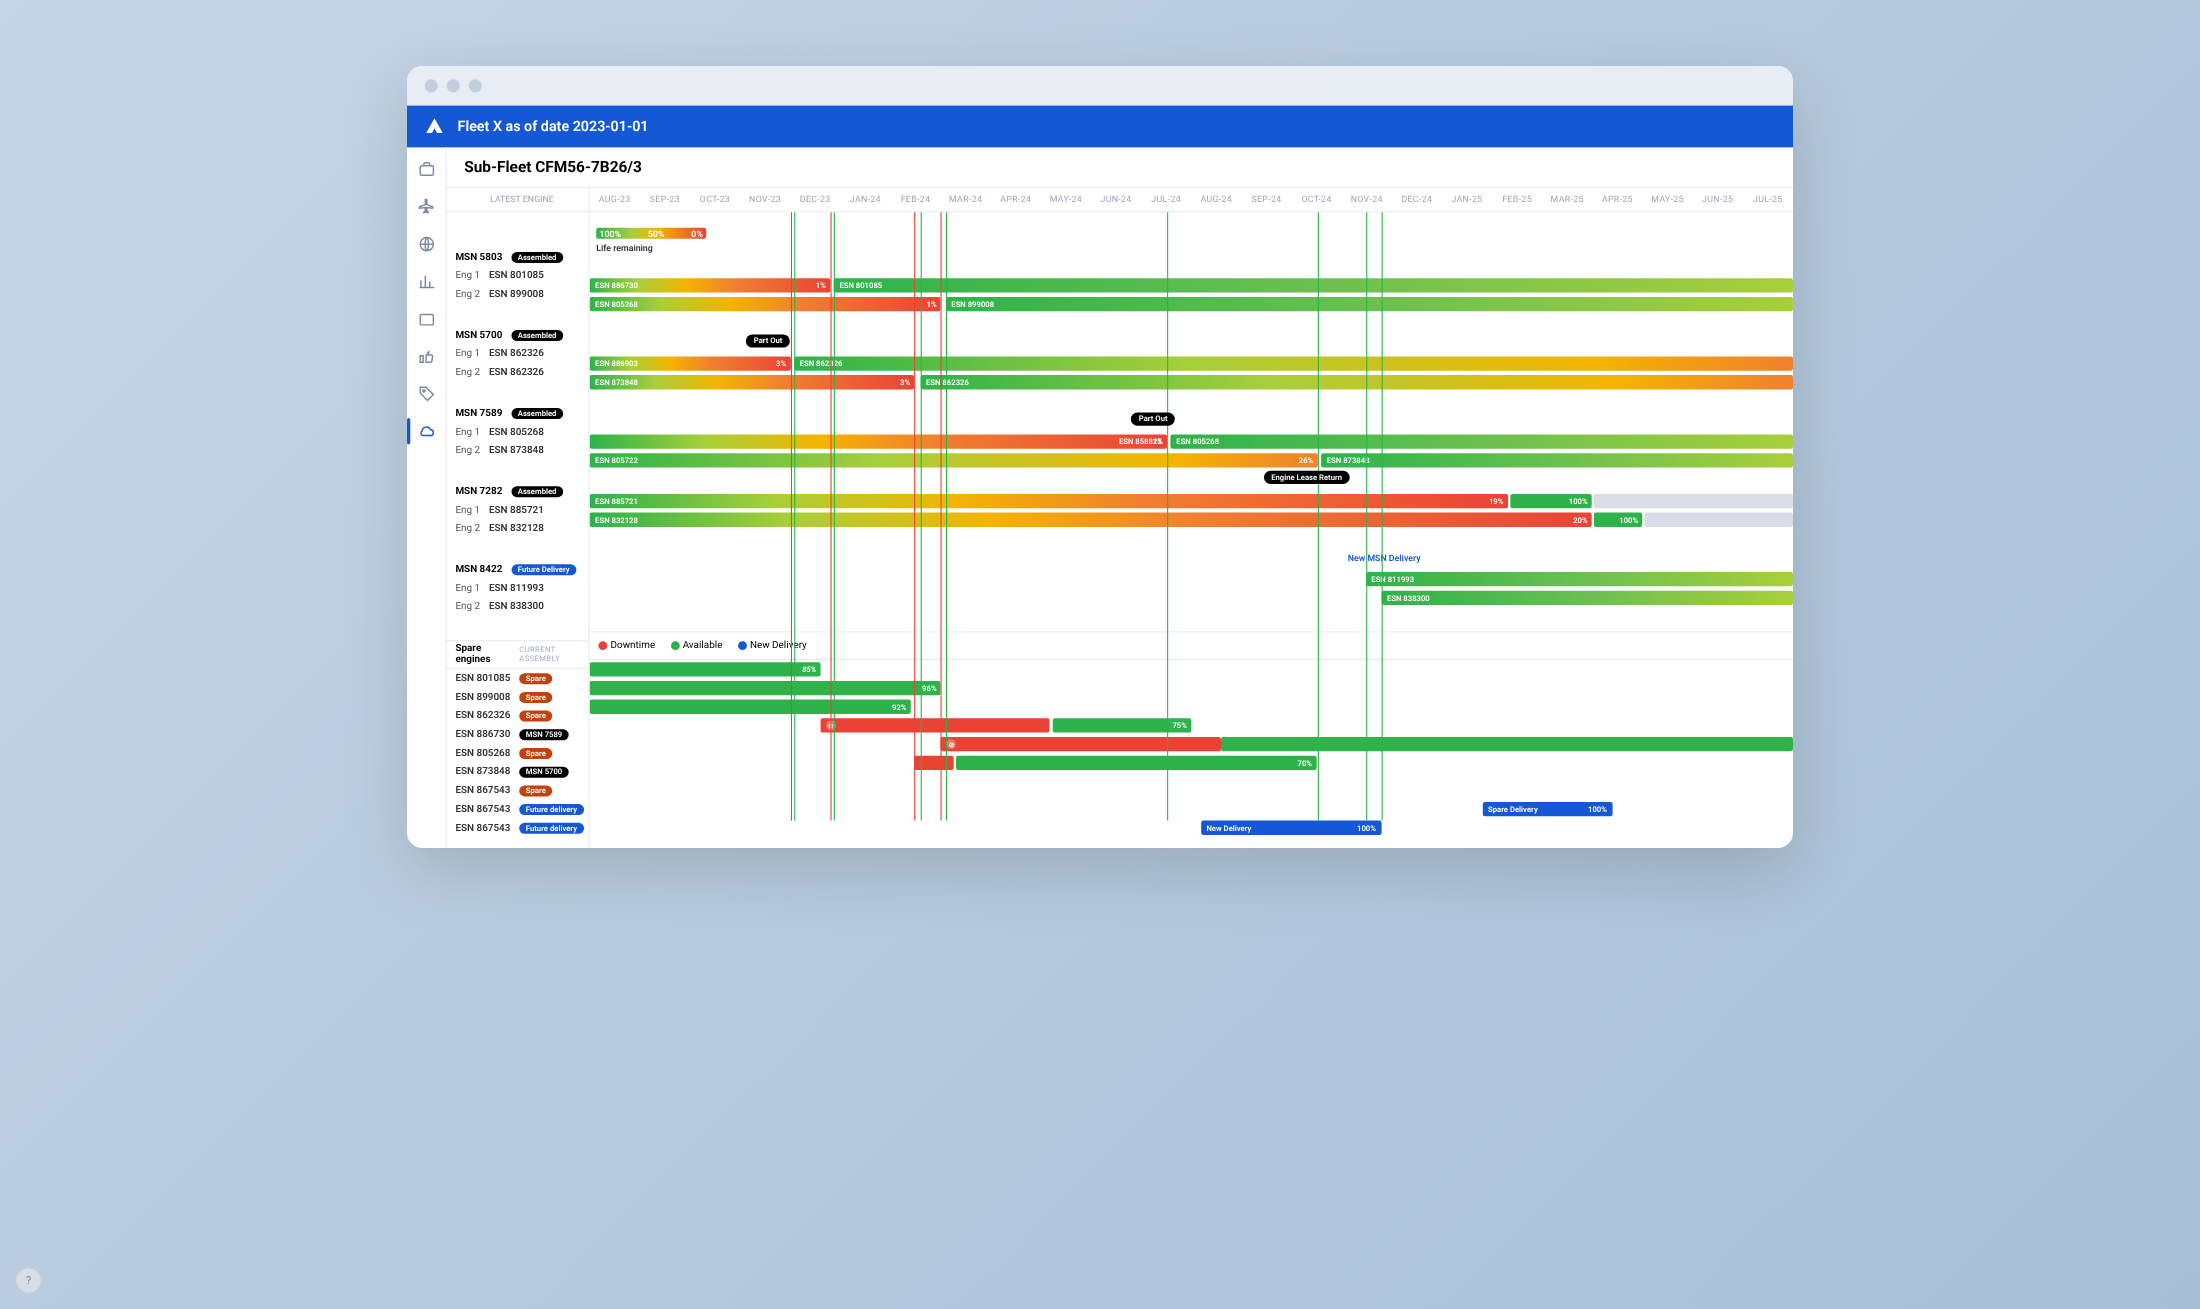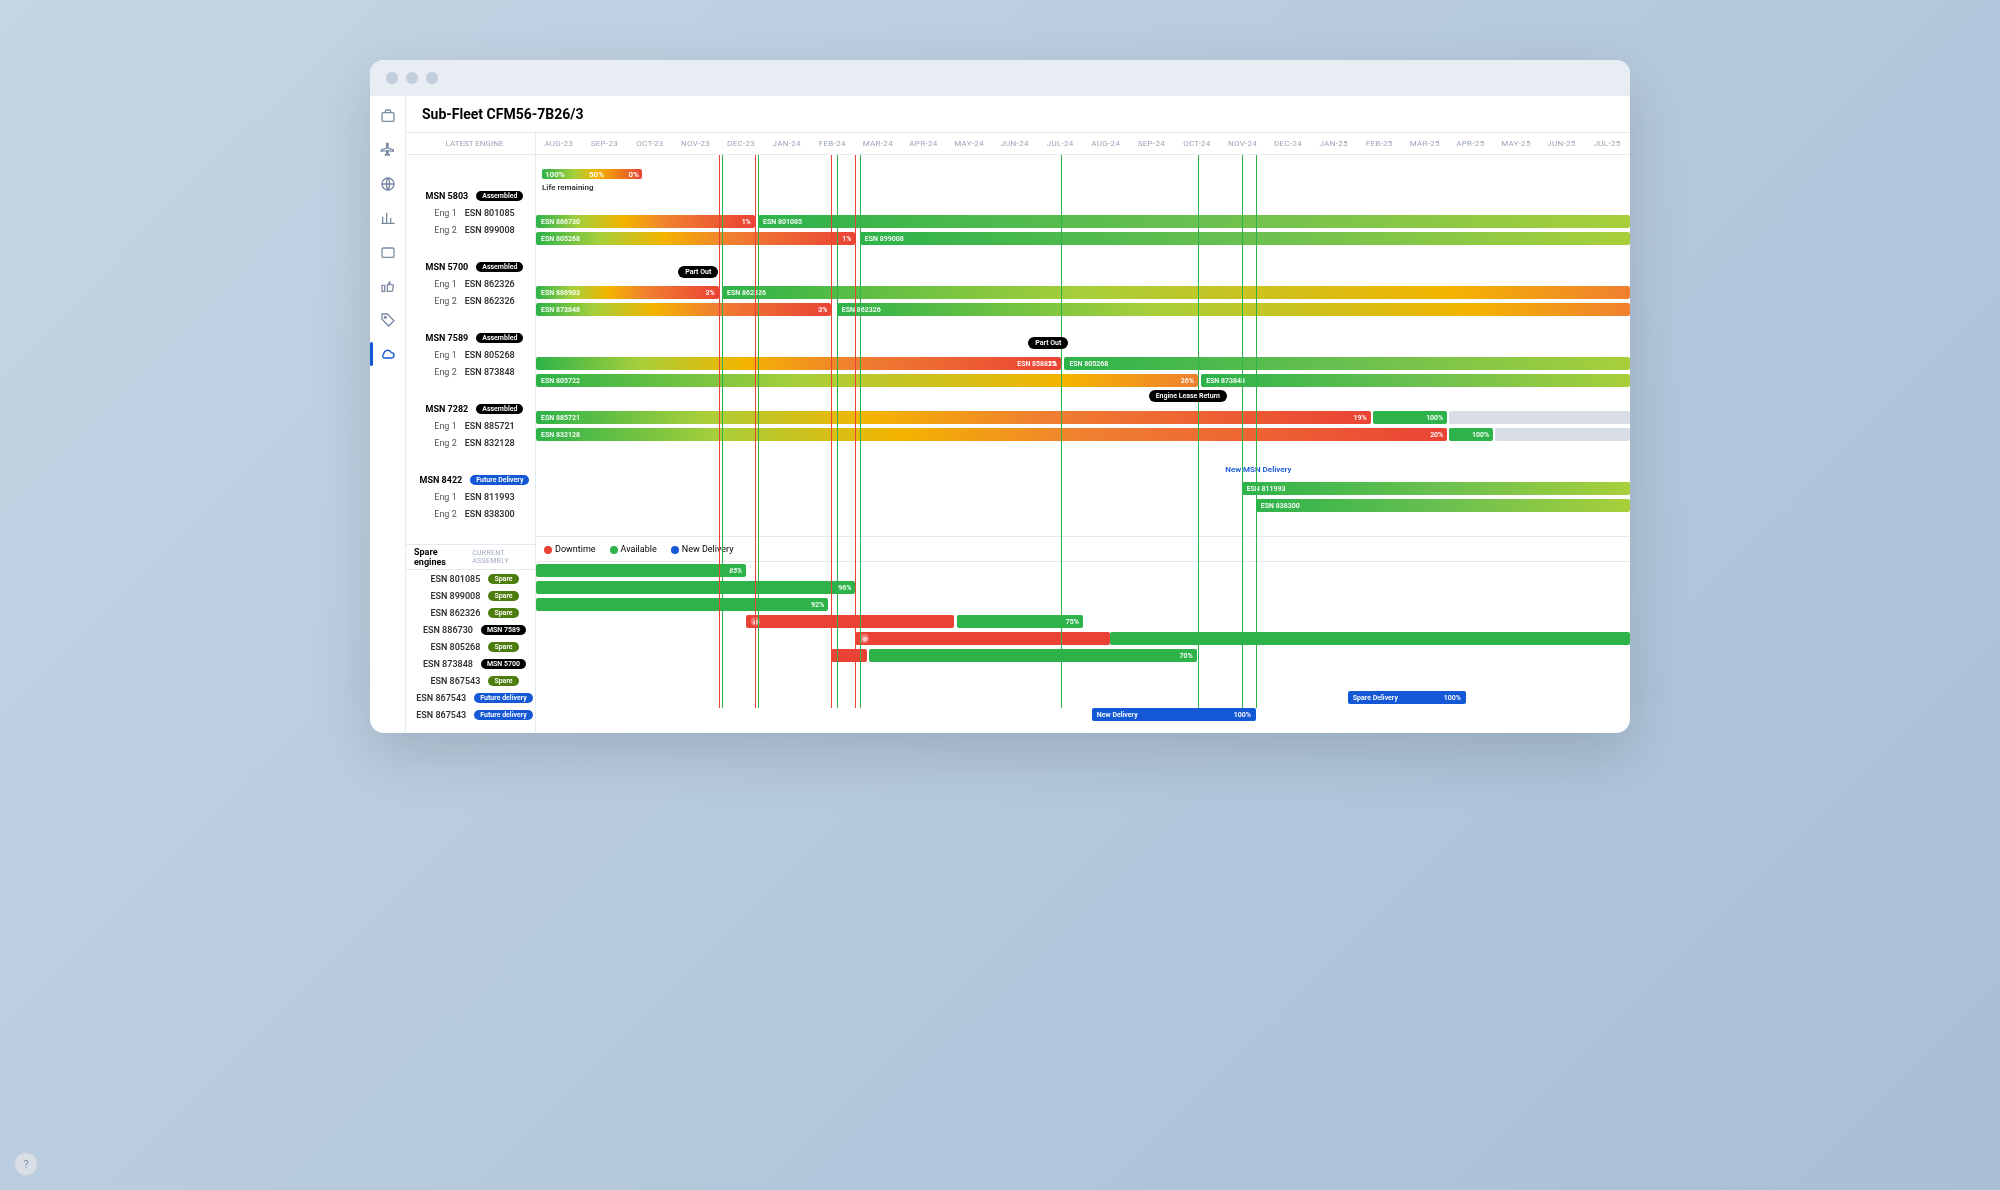--- a/index.html
+++ b/index.html
@@ -81,27 +81,27 @@
   .months-grid { flex:1; display:flex; position:relative; }
   .month { flex:1; text-align:center; text-transform:uppercase; letter-spacing:.3px; }
   .legend-row { display:flex; align-items:center; font-size:8px; padding:4px 6px; gap:4px; }
   .legend-grad {
     width: 100px; height: 10px; border-radius: 2px;
     background: linear-gradient(90deg,#2db34a 0%, #a8cf3a 33%, #f4b400 55%, #ea4335 100%);
     position: relative; color:#fff; font-weight:600;
     display:flex; justify-content:space-between; align-items:center; padding:0 3px;
   }
   .legend-label { font-size:8px; color:#333; font-weight:600; }
-  .row { display:flex; align-items:center; height:17px; position:relative;justify-content:center; }
+  .row { display:flex; align-items:center; height:17px; position:relative; }
   .left-col .row { padding-left:8px; gap:8px; }
   .msn-title { font-weight:700; font-size:9px; }
   .badge {
     background:#000; color:#fff; font-size:7px; padding:1px 6px; border-radius:8px; font-weight:600;
   }
-  .badge.spare { background:#4d7c0f; }
+  .badge.spare { background:#c2410c; }
   .badge.blue { background:#1558d6; }
   .badge.blk { background:#000; }
   .eng-label { color:#555; font-size:9px; }
   .esn { color:#333; font-size:9px; font-weight:600; }
   .chart-row { height:17px; position:relative; }
   .bar {
     position:absolute; height:13px; top:2px; border-radius:2px;
     font-size:7px; color:#fff; font-weight:600; display:flex; align-items:center;
     padding:0 5px; overflow:hidden; white-space:nowrap;
   }
@@ -142,20 +142,28 @@
   }
 </style>
 </head>
 <body>
 
 <div class="window">
   <div class="titlebar">
     <div class="tl-dot"></div>
     <div class="tl-dot"></div>
     <div class="tl-dot"></div>
+  </div>
+  <div class="header">
+    <span class="logo">
+      <svg viewBox="0 0 24 24">
+          <path d="M12 2 L22 20 H15 L12 14 L9 20 H2 Z"></path>
+        </svg>
+    </span>
+    <span>Fleet X as of date 2023-01-01</span>
   </div>
   <div class="body">
     <div class="sidebar">
       <div class="side-icon"><svg viewBox="0 0 24 24" fill="none" stroke="currentColor" stroke-width="2">
             <rect x="3" y="7" width="18" height="13" rx="2"></rect>
             <path d="M8 7V5a2 2 0 012-2h4a2 2 0 012 2v2"></path>
           </svg></div>
       <div class="side-icon"><svg viewBox="0 0 24 24" fill="none" stroke="currentColor" stroke-width="2">
             <path d="M12 2v7l8 3v2l-8-1v5l2 1v1l-3-1-3 1v-1l2-1v-5l-8 1v-2l8-3V2z"></path>
           </svg></div>

